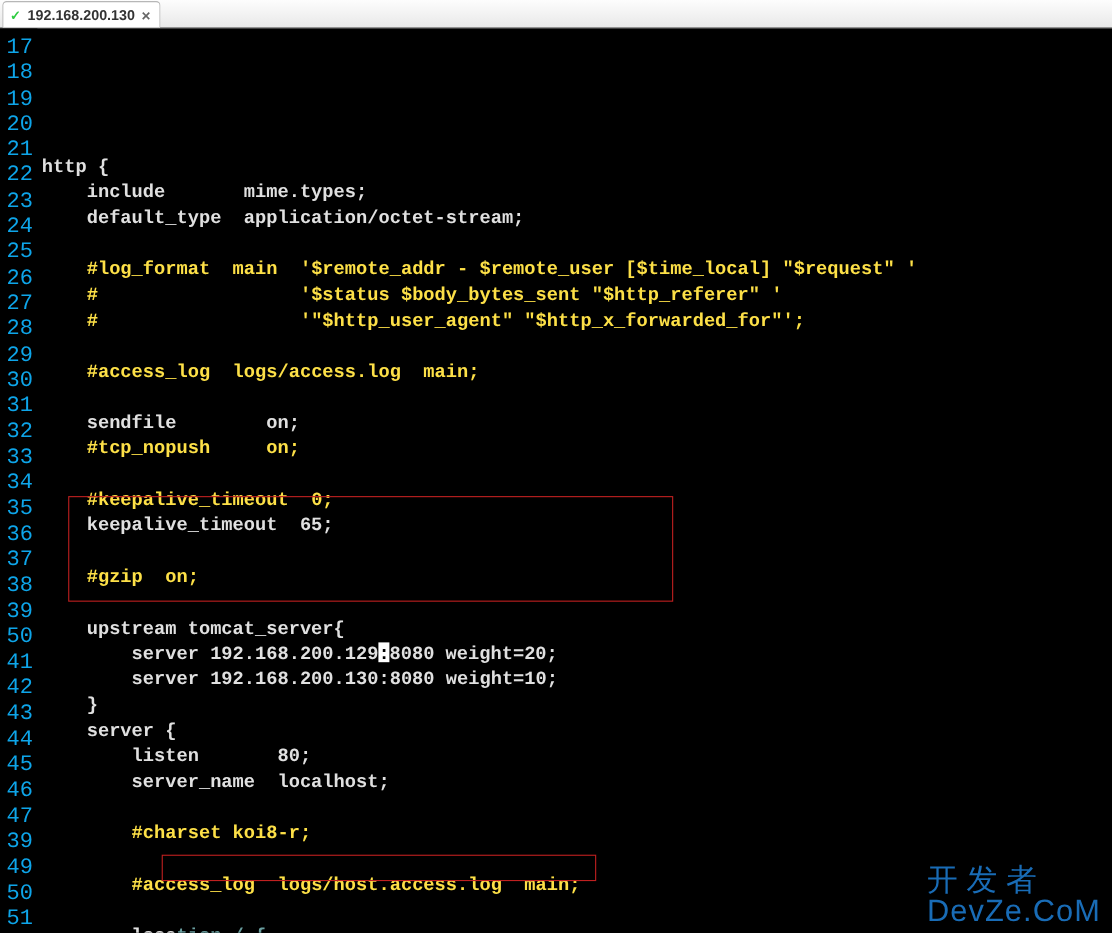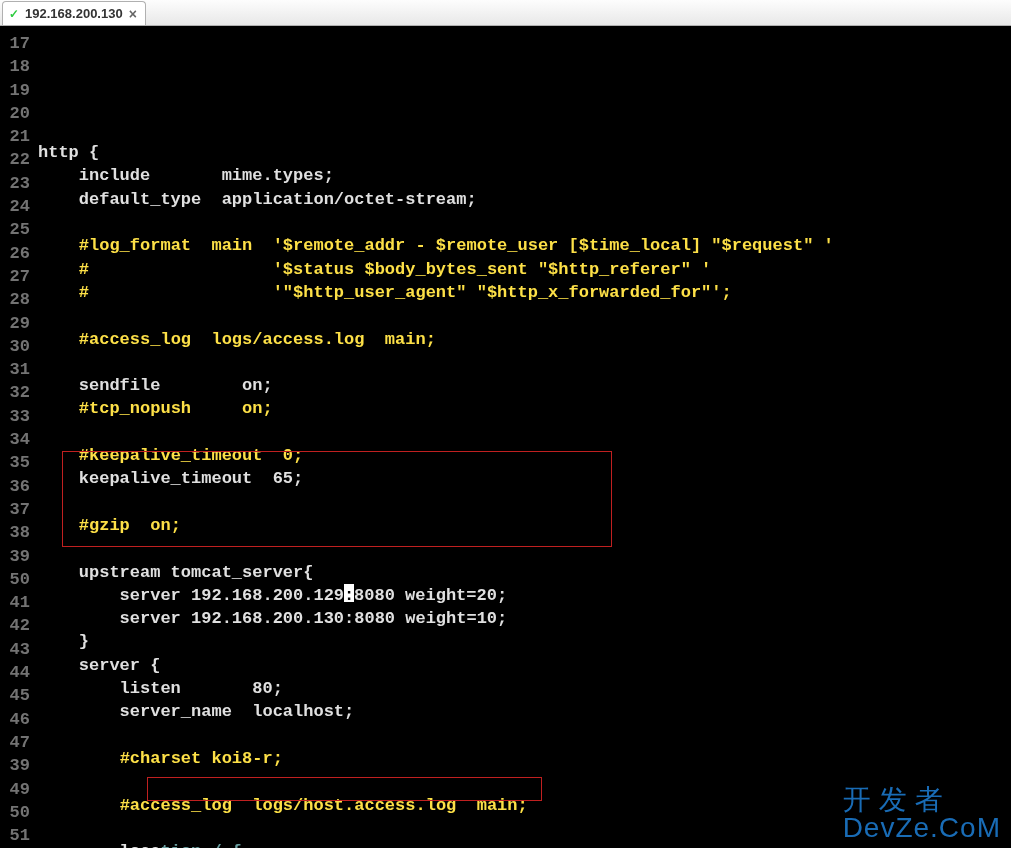--- a/index.html
+++ b/index.html
@@ -50,25 +50,25 @@
   cursor: pointer;
 }
 .editor {
   display: flex;
   background: #000;
   height: calc(100% - 26px);
   position: relative;
 }
 .gutter {
   background: #000;
-  color: #737373;
+  color: #0ea5e9;
   text-align: right;
   padding: 6px 4px 0 4px;
-  font-weight: bold;
-  font-size: 17px;
+  font-weight: normal;
+  font-size: 20px;
   line-height: 23.3px;
   user-select: none;
   min-width: 34px;
 }
 .code {
   flex: 1;
   padding: 22px 0 0 4px;
   font-size: 17px;
   line-height: 23.3px;
   font-weight: bold;

